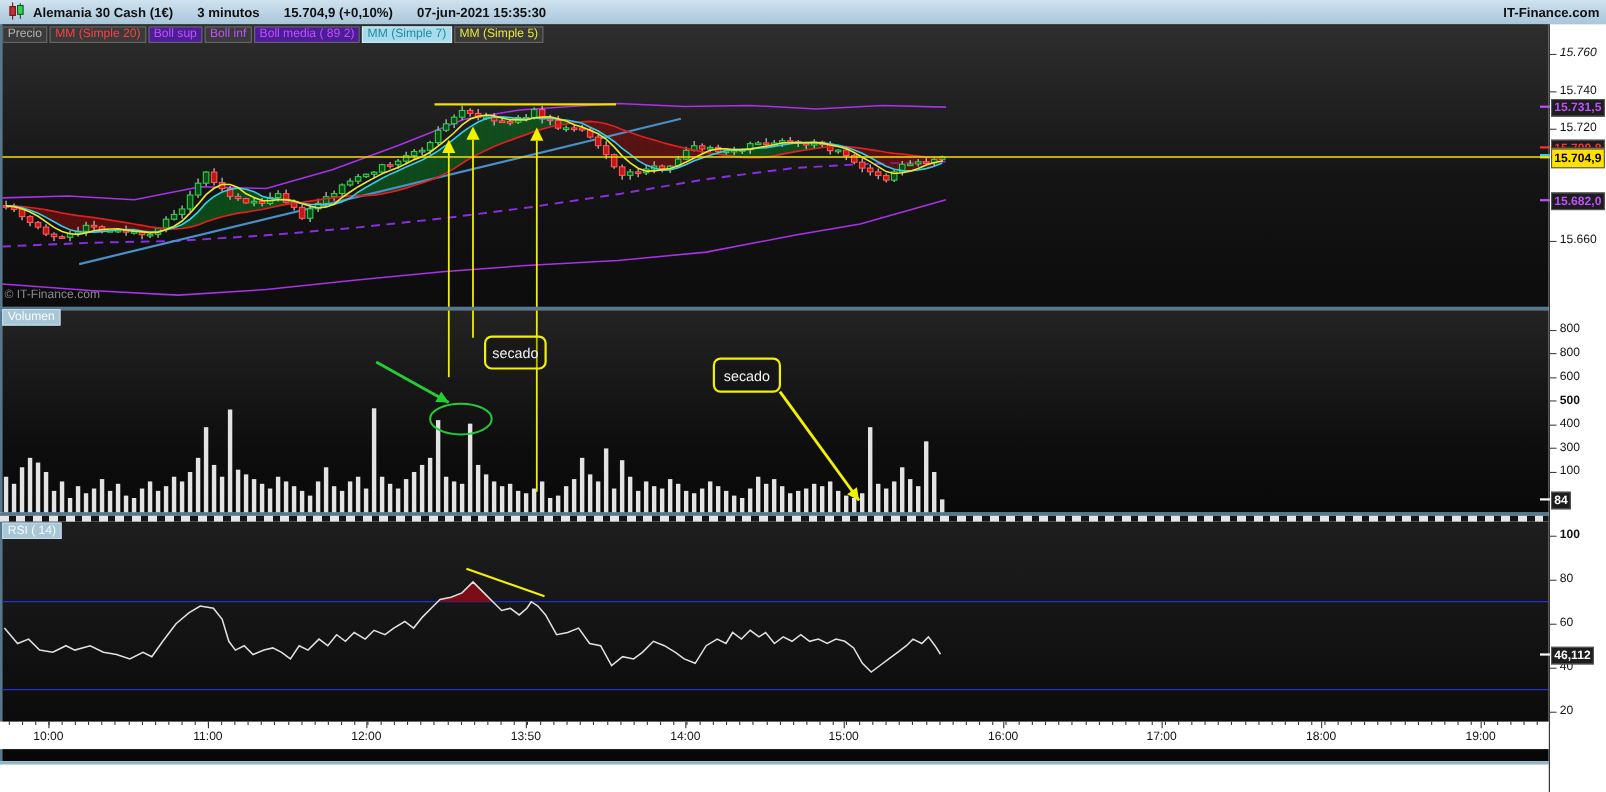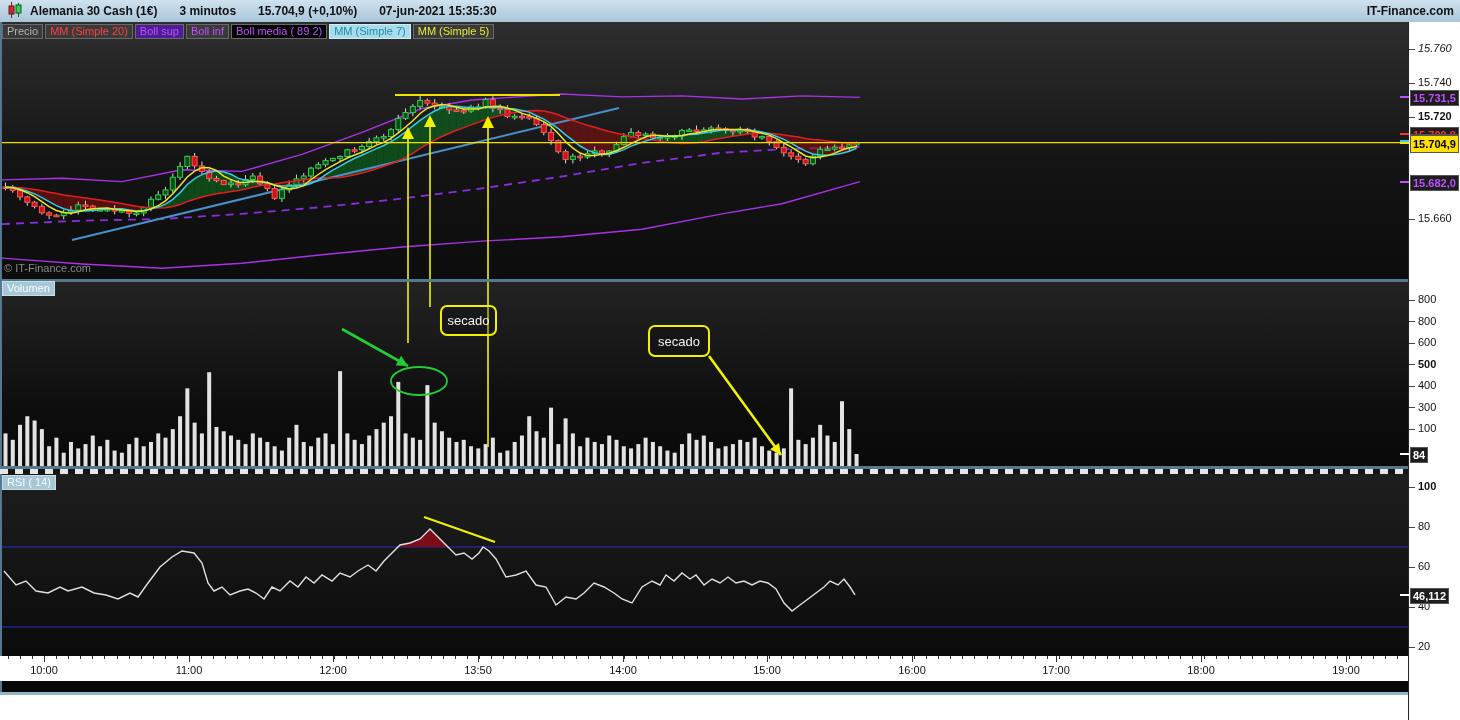--- a/index.html
+++ b/index.html
@@ -601,21 +601,21 @@
   <div id="divider1" class="divider"></div>
   <div id="divider2a" class="divider"></div>
   <div id="divider2b" class="divider"></div>
   <div id="divider3" class="divider"></div>
 
   <div id="price-chips" class="chiprow">
       <div class="chip" style="color: rgb(180, 180, 180); background: rgb(58, 58, 58);">Precio</div>
       <div class="chip" style="color: rgb(255, 64, 64); background: rgb(58, 58, 58);">MM (Simple 20)</div>
       <div class="chip" style="color: rgb(192, 80, 255); background: #4c1d95;">Boll sup</div>
       <div class="chip" style="color: rgb(192, 80, 255); background: rgb(58, 58, 58);">Boll inf</div>
-      <div class="chip" style="color: rgb(192, 80, 255); background: #000000;">Boll media ( 89 2)</div>
+      <div class="chip" style="color: rgb(192, 80, 255); background: #4c1d95;">Boll media ( 89 2)</div>
       <div class="chip" style="color: rgb(30, 140, 160); background: rgb(168, 220, 236); border-color: rgb(207, 238, 248);">MM (Simple 7)</div>
       <div class="chip" style="color: rgb(232, 232, 56); background: rgb(58, 58, 58);">MM (Simple 5)</div>
     </div>
   <div id="volumen-chip" class="paneChip">Volumen</div>
   <div id="rsi-chip" class="paneChip">RSI ( 14)</div>
 
   <div id="watermark">© IT-Finance.com</div>
 
   <div id="box-secado1" class="annbox">secado</div>
   <div id="box-secado2" class="annbox">secado</div>
@@ -757,21 +757,21 @@
       <div class="timetick" style="left: 1201px; height: 6px;"></div>
       <div class="timelabel" style="left: 1201px;">18:00</div>
       <div class="timetick" style="left: 1346px; height: 6px;"></div>
       <div class="timelabel" style="left: 1346px;">19:00</div>
     </div>
 <div class="tickdash" style="left: 1409px; top: 48.5px;"></div>
     <div class="ticklabel" style="left: 1418px; top: 42px; font-weight: normal; font-style: italic;">15.760</div>
     <div class="tickdash" style="left: 1409px; top: 82.5px;"></div>
     <div class="ticklabel" style="left: 1418px; top: 76px; font-weight: normal;">15.740</div>
     <div class="tickdash" style="left: 1409px; top: 116.5px;"></div>
-    <div class="ticklabel" style="left: 1418px; top: 110px; font-weight: bold;">15.720</div>
+    <div class="ticklabel" style="left: 1418px; top: 110px; font-weight: normal;">15.720</div>
     <div class="tickdash" style="left: 1409px; top: 218.5px;"></div>
     <div class="ticklabel" style="left: 1418px; top: 212px; font-weight: normal;">15.660</div>
     <div class="tickdash" style="left: 1409px; top: 299.9px;"></div>
     <div class="ticklabel" style="left: 1418px; top: 293.4px; font-weight: normal;">800</div>
     <div class="tickdash" style="left: 1409px; top: 321.35px;"></div>
     <div class="ticklabel" style="left: 1418px; top: 314.85px; font-weight: normal;">800</div>
     <div class="tickdash" style="left: 1409px; top: 342.8px;"></div>
     <div class="ticklabel" style="left: 1418px; top: 336.3px; font-weight: normal;">600</div>
     <div class="tickdash" style="left: 1409px; top: 364.25px;"></div>
     <div class="ticklabel" style="left: 1418px; top: 357.75px; font-weight: bold;">500</div>

